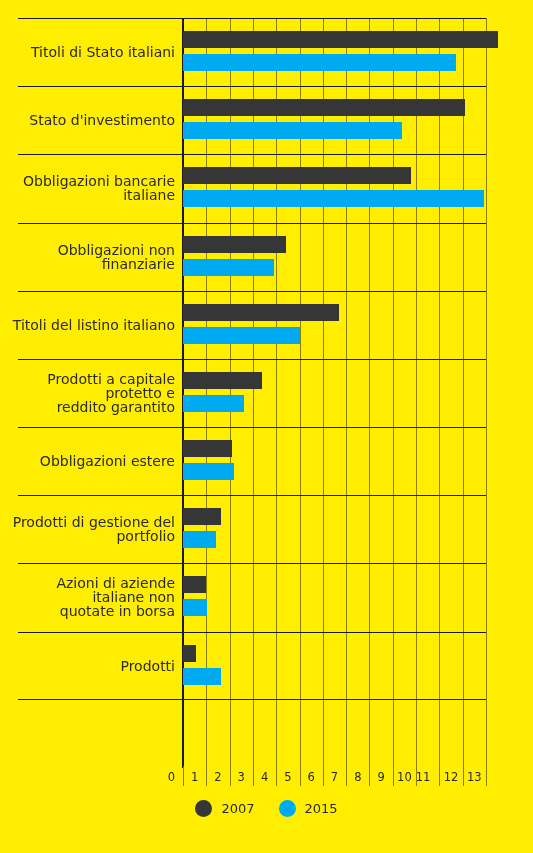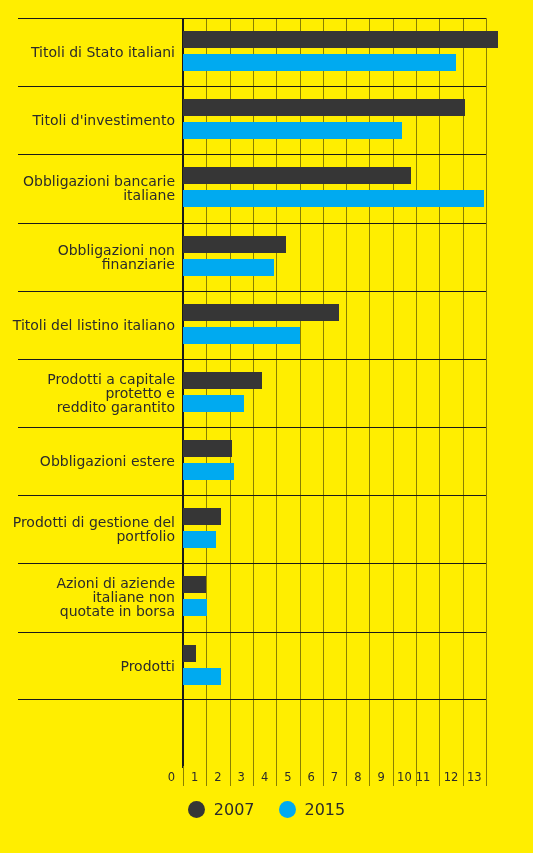--- a/index.html
+++ b/index.html
@@ -143,21 +143,21 @@
     align-items: center;
     gap: 9px;
   }
   .legend-dot {
     width: 17px;
     height: 17px;
     border-radius: 50%;
     display: block;
   }
   .legend-label {
-    font-size: 16px;
+    font-size: 13px;
     color: #2b2b2b;
   }
 </style>
 </head>
 <body>
 
 <div class="chart-root">
 
   <div class="plot-area">
     <div class="gridlines" id="gridlines">
@@ -183,21 +183,21 @@
       <div class="row">
         <div class="row-sep"></div>
         <div class="row-label">Titoli di Stato italiani</div>
         <div class="bars">
           <div class="bar bar-2007" title="2007: 13.5" style="width: 314.654px; background: rgb(54, 54, 54);"></div>
           <div class="bar bar-2015" title="2015: 11.7" style="width: 272.7px; background: rgb(0, 170, 240);"></div>
         </div>
       </div>
       <div class="row">
         <div class="row-sep"></div>
-        <div class="row-label">Titoli d'investimento</div>
+        <div class="row-label">Stato d'investimento</div>
         <div class="bars">
           <div class="bar bar-2007" title="2007: 12.1" style="width: 282.023px; background: rgb(54, 54, 54);"></div>
           <div class="bar bar-2015" title="2015: 9.4" style="width: 219.092px; background: rgb(0, 170, 240);"></div>
         </div>
       </div>
       <div class="row">
         <div class="row-sep"></div>
         <div class="row-label">Obbligazioni bancarie italiane</div>
         <div class="bars">
           <div class="bar bar-2007" title="2007: 9.8" style="width: 228.415px; background: rgb(54, 54, 54);"></div>

